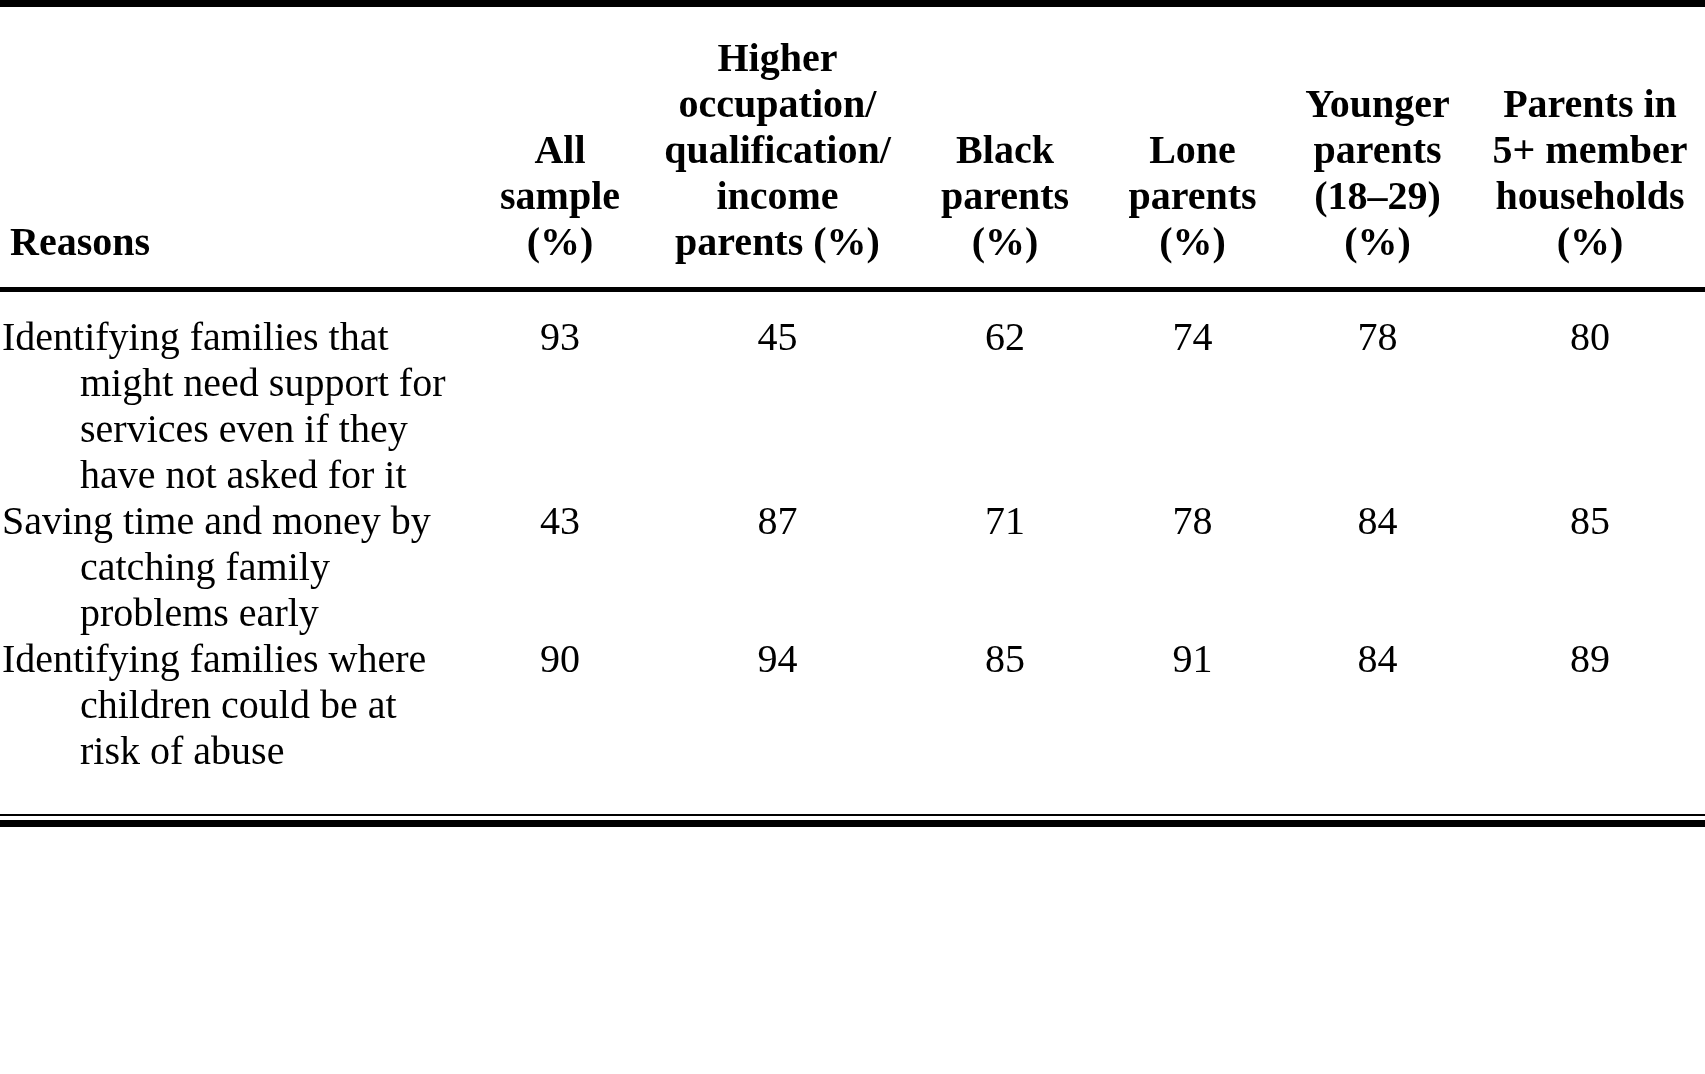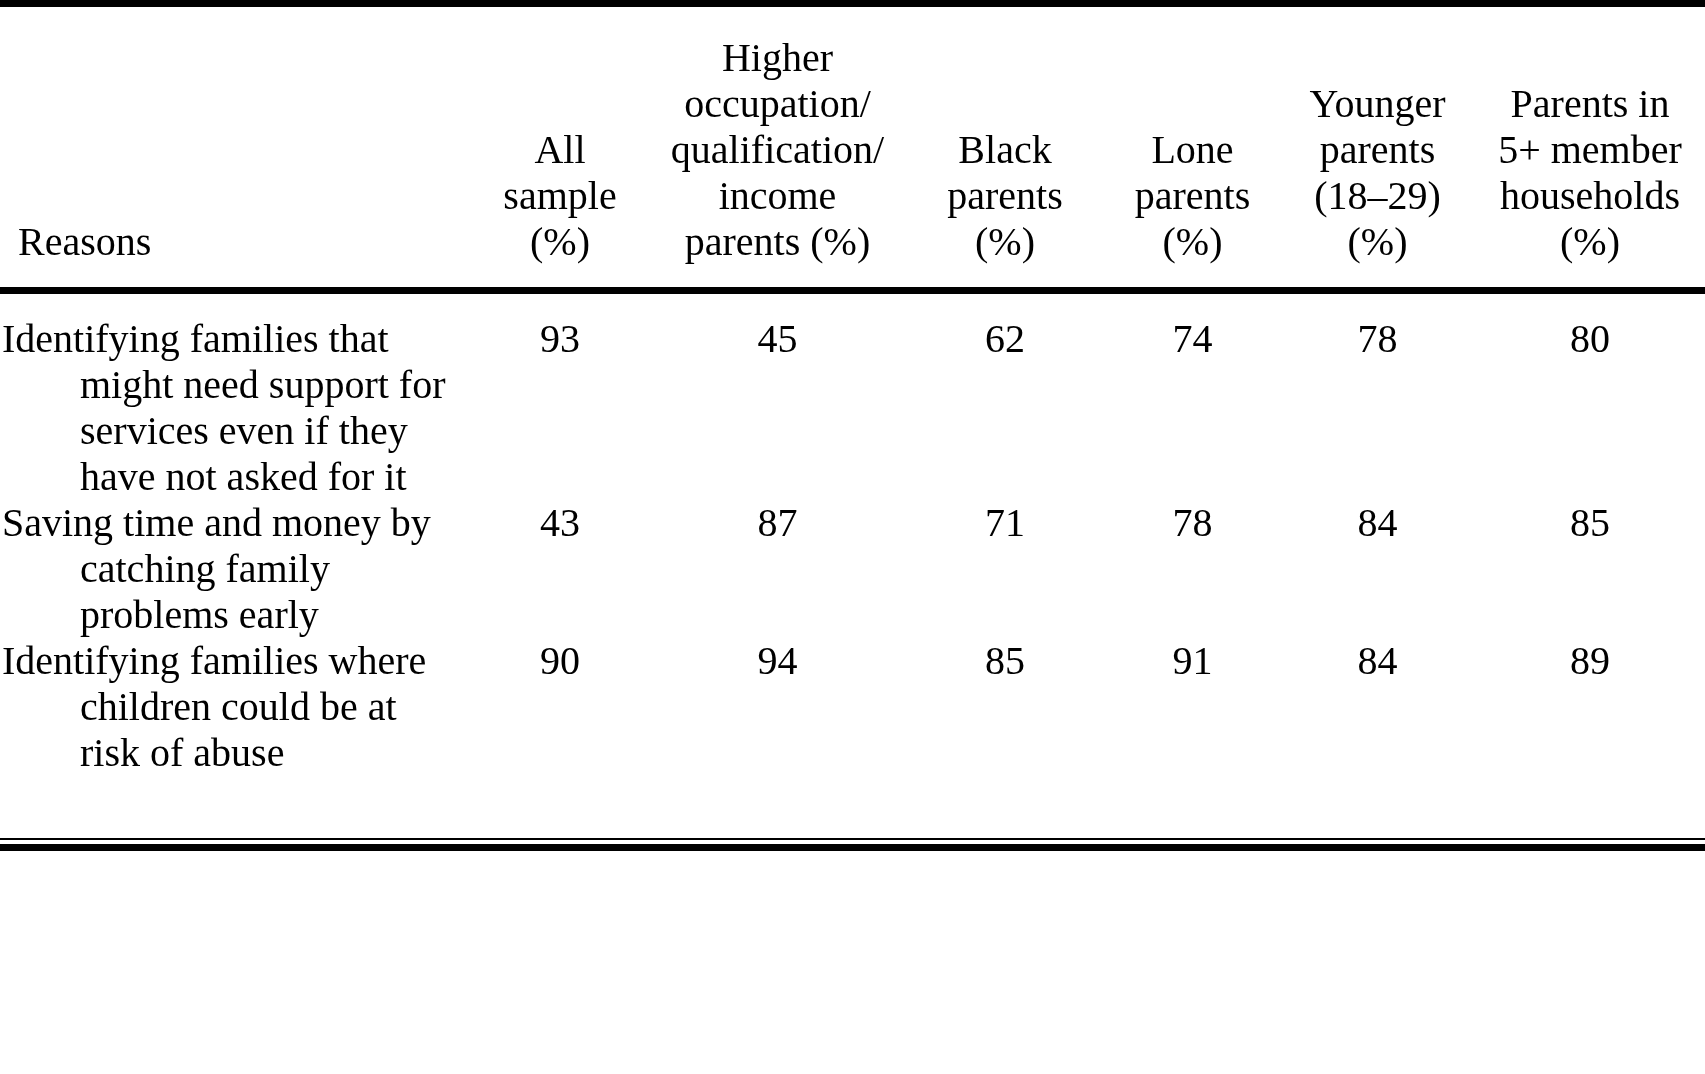--- a/index.html
+++ b/index.html
@@ -31,37 +31,37 @@
   }
   col.c-reasons { width: 470px; }
   col.c-all     { width: 180px; }
   col.c-higher  { width: 255px; }
   col.c-black   { width: 200px; }
   col.c-lone    { width: 175px; }
   col.c-younger { width: 195px; }
   col.c-five    { width: 230px; }
 
   thead th {
-    font-weight: normal;
+    font-weight: bold;
     vertical-align: bottom;
     text-align: center;
     white-space: pre-line;
     padding: 28px 4px 22px 4px;
-    border-bottom: 7px solid #000000;
+    border-bottom: 5px solid #000000;
   }
   thead th.reasons-header {
     text-align: left;
-    padding-left: 18px;
+    padding-left: 10px;
   }
   tbody td {
     vertical-align: top;
     padding: 0 4px;
   }
   tbody tr:first-child td { padding-top: 22px; }
-  tbody tr:last-child td  { padding-bottom: 62px; }
+  tbody tr:last-child td  { padding-bottom: 40px; }
   td.reason-cell {
     text-align: left;
     padding-left: 80px;
     text-indent: -78px;
     padding-right: 14px;
   }
   td.value-cell {
     text-align: center;
   }
   .bottom-thick-rule {

